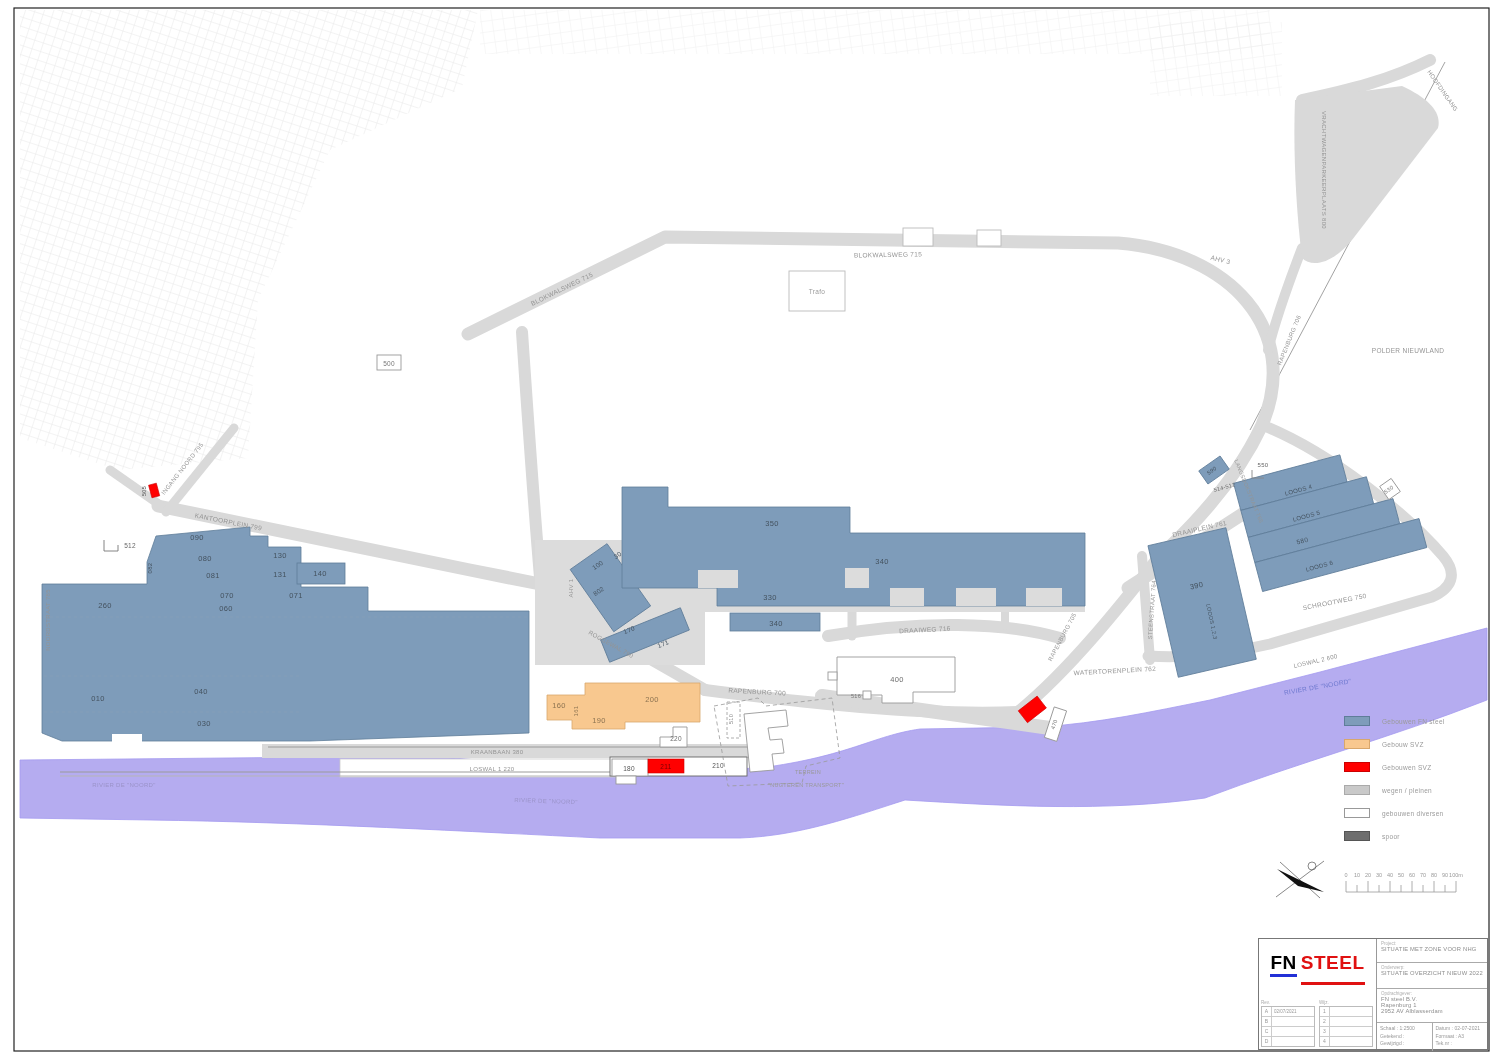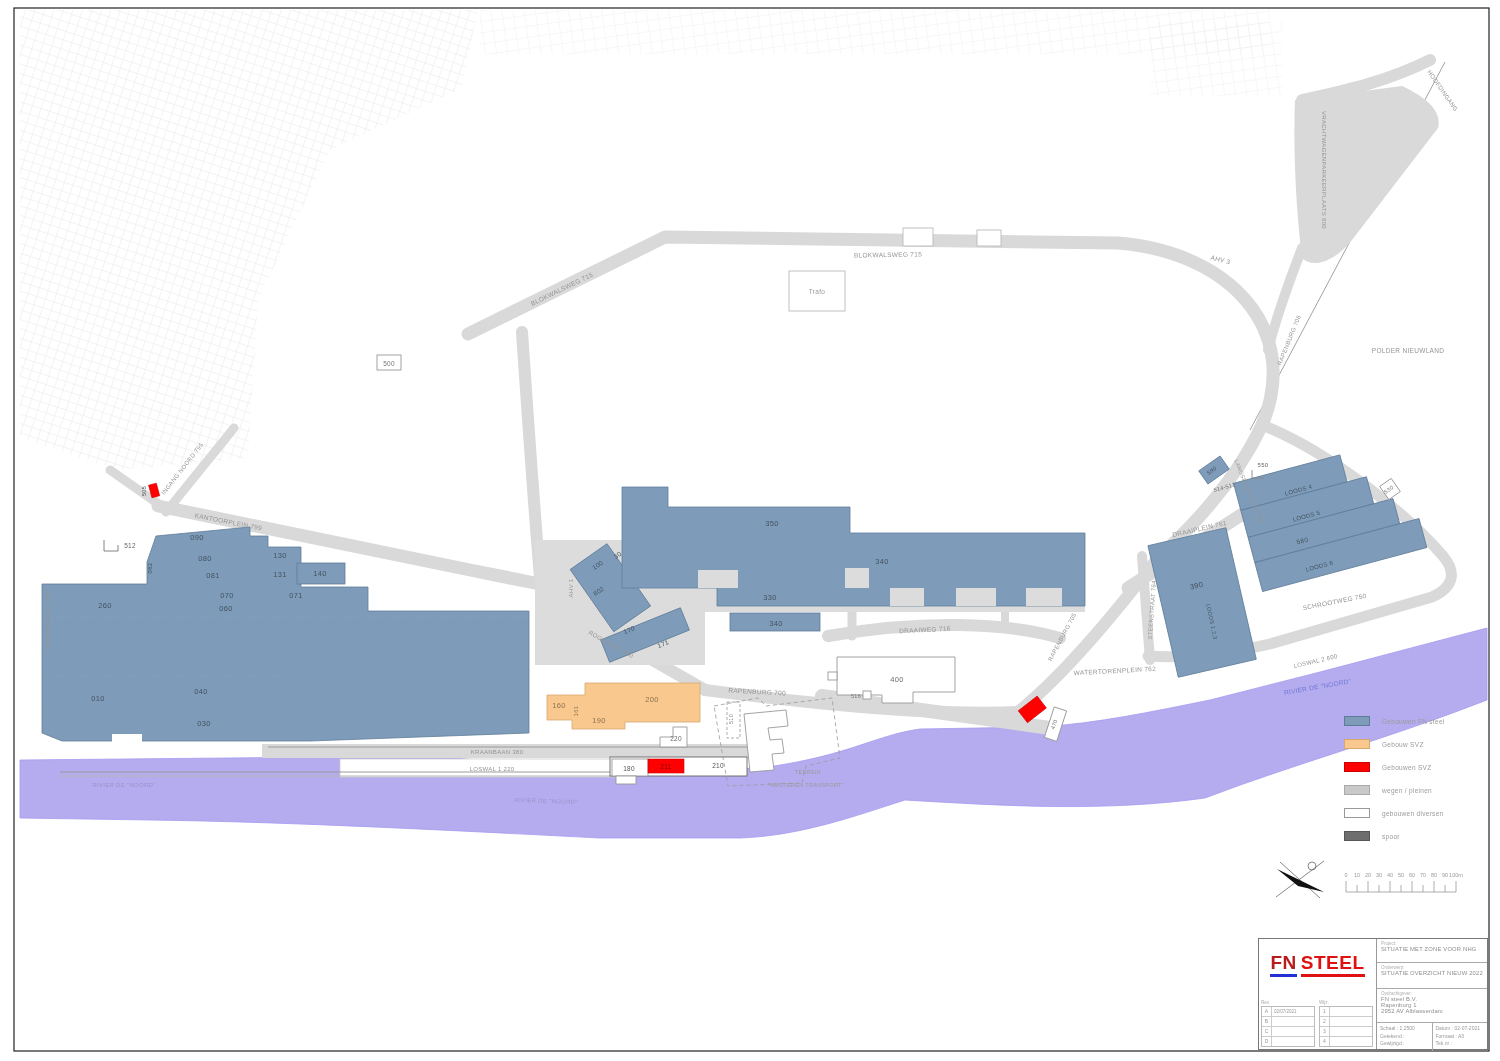--- a/index.html
+++ b/index.html
@@ -8,22 +8,22 @@
   svg text{font-family:"Liberation Sans", sans-serif;}
   
   #legend{position:absolute;left:1344px;top:716px;}
   .legend-row{display:flex;align-items:center;height:10px;margin-bottom:13px;}
   .legend-swatch{width:26px;height:10px;box-sizing:border-box;}
   .legend-label{margin-left:12px;font-size:6.5px;color:#9a9a9a;letter-spacing:.3px;white-space:nowrap;}
   
   #titleblock{position:absolute;left:1258px;top:938px;width:230px;height:112px;border:1px solid #777;background:#fff;box-sizing:border-box;}
   .tb-left{position:absolute;left:0;top:0;width:118px;height:100%;border-right:1px solid #999;box-sizing:border-box;}
   .tb-logo{margin-top:13px;text-align:center;font-size:19px;font-weight:bold;letter-spacing:.5px;white-space:nowrap;}
-  .logo-fn{color:#b91c1c;border-bottom:3px solid #2230d6;padding-bottom:1px;}
-  .logo-steel{color:#e01111;border-bottom:3px solid #e01111;padding-bottom:1px;margin-left:4px;}
+  .logo-fn{color:#000000;border-bottom:3px solid #2230d6;padding-bottom:1px;}
+  .logo-steel{color:#e01111;border-bottom:3px solid #e01111;padding-bottom:9px;margin-left:4px;}
   .rev-table{position:absolute;bottom:2px;width:54px;}
   .rev-caption{font-size:4.5px;color:#aaa;height:6px;}
   .rev-body{border:1px solid #bbb;}
   .rev-row{display:flex;height:9px;border-top:1px solid #ccc;align-items:center;}
   .rev-row:first-child{border-top:none;}
   .rev-k{width:9px;border-right:1px solid #ccc;font-size:5px;color:#999;text-align:center;height:100%;line-height:9px;}
   .rev-v{font-size:4.5px;color:#999;padding-left:2px;white-space:nowrap;}
   .tb-right{position:absolute;left:118px;top:0;right:0;height:100%;}
   .tb-sec{border-bottom:1px solid #aaa;padding:2px 4px;box-sizing:border-box;overflow:hidden;}
   .tb-lab{font-size:4.5px;color:#b0b0b0;}

